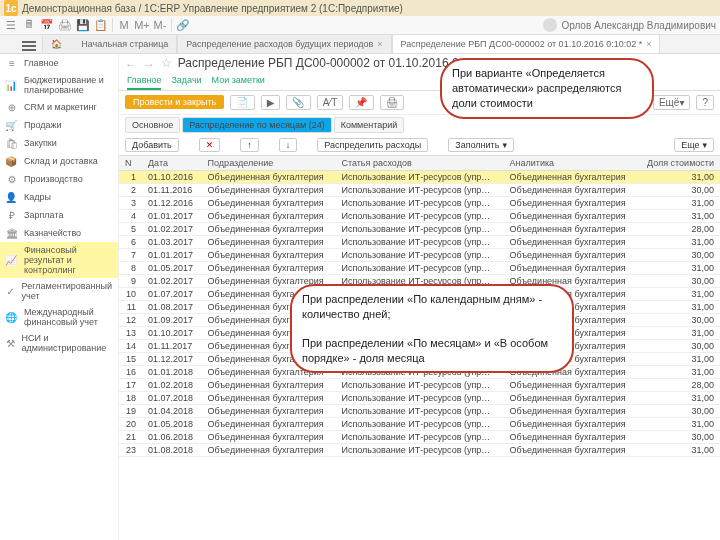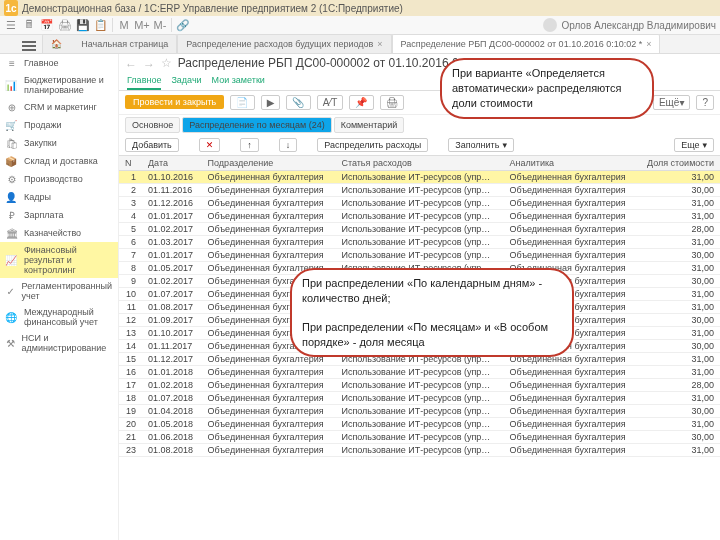--- a/index.html
+++ b/index.html
@@ -50,21 +50,21 @@
   .table{flex:1;overflow:auto;border-top:1px solid #ddd}
   table{border-collapse:collapse;width:100%}
   th{background:#f4f4f4;text-align:left;font-weight:normal;color:#555;font-size:9px;padding:2px 6px;border-bottom:1px solid #ddd}
   td{font-size:9px;padding:1px 6px;border-bottom:1px solid #eee;white-space:nowrap;color:#444}
   td.num{text-align:right}
   tr.sel td{background:#fff6a5}
   th.num{text-align:right}
   
   .callout{position:absolute;border:2.5px solid #c0392b;border-radius:24px;background:#fff;padding:6px 10px;font-size:11px;line-height:1.35;color:#222;pointer-events:none}
   .callout.c1{left:440px;top:58px;width:190px}
-  .callout.c2{left:290px;top:268px;width:260px}
+  .callout.c2{left:290px;top:284px;width:260px}
 </style>
 </head>
 <body>
 
 <div class="titlebar">
   <div class="dot">1c</div>
   <span>Демонстрационная база / 1С:ERP Управление предприятием 2  (1С:Предприятие)</span>
 </div>
 
 <div class="toolbar">

